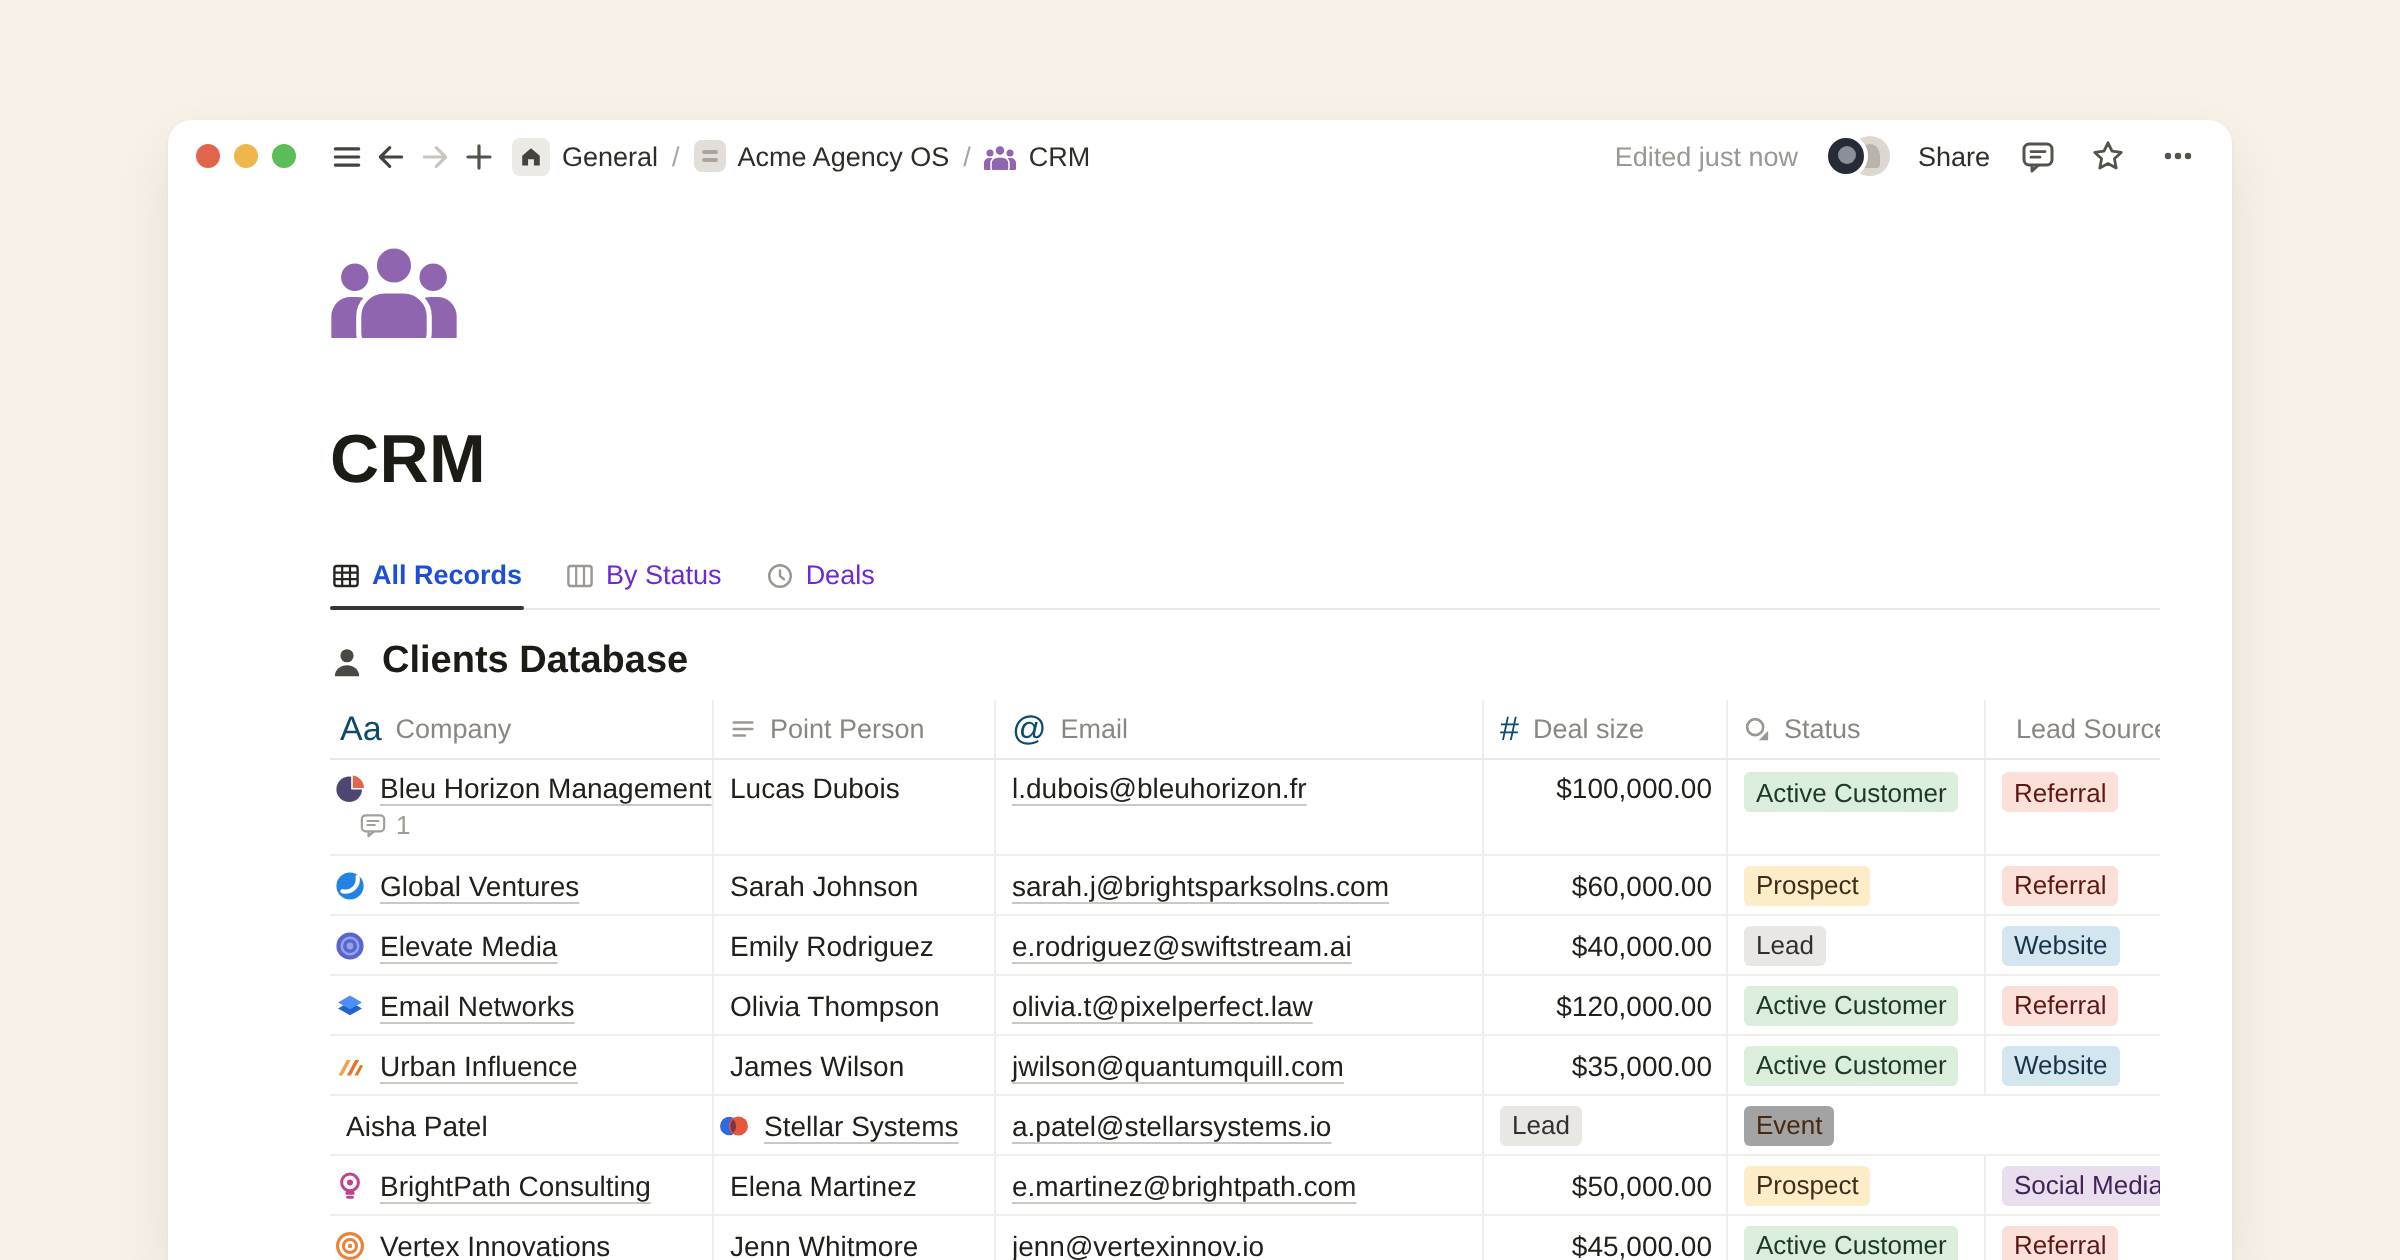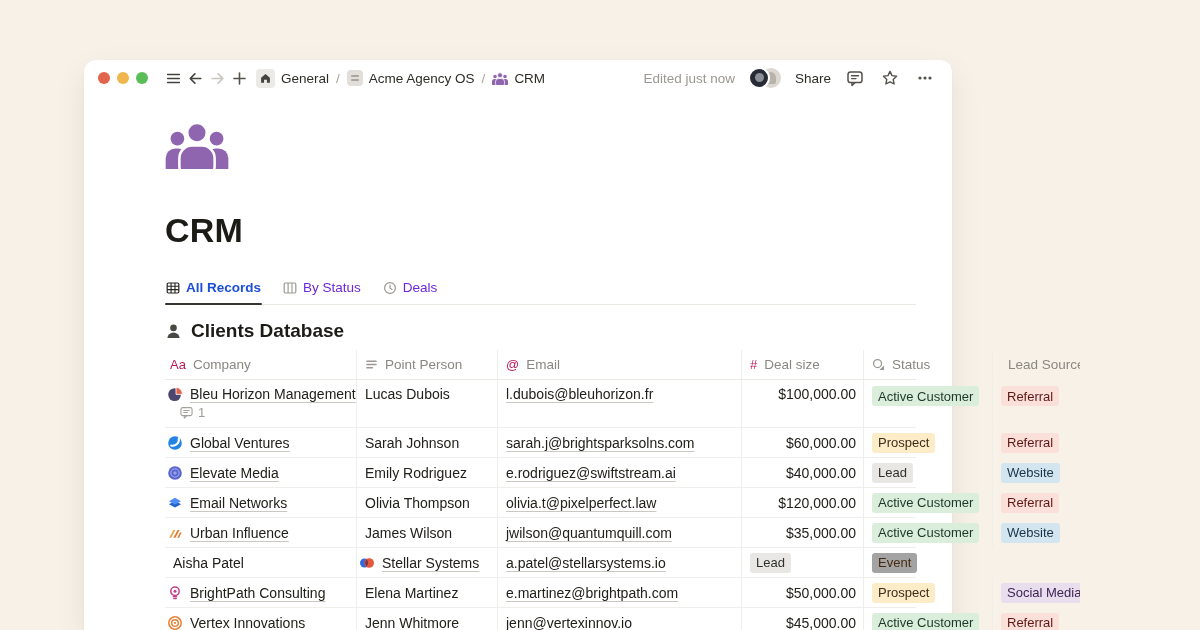--- a/index.html
+++ b/index.html
@@ -4,21 +4,21 @@
 <style>
   * { box-sizing: border-box; margin: 0; padding: 0; }
   html,body { width:1200px; height:630px; overflow:hidden; }
   body {
     background:#F7F1E8;
     font-family:"Liberation Sans", sans-serif;
     color:#1D1B16;
     position:relative;
   }
   .window {
-    position:absolute; left:84px; top:60px; width:868px; height:570px;
+    position:absolute; left:84px; top:60px; width:1032px; height:570px;
     background:#FFFFFF; border-radius:12px 12px 0 0;
     box-shadow:0 1px 2px rgba(0,0,0,.05), 0 12px 32px rgba(15,15,15,.08);
   }
   
   .topbar { height:36px; display:flex; align-items:center; padding:0 16px 0 14px; }
   .dots { display:flex; gap:7px; margin-right:14px; }
   .dot { width:12px; height:12px; border-radius:50%; }
   .tb-btn { width:22px; height:22px; display:flex; align-items:center; justify-content:center; border-radius:4px; }
   .crumbs { display:flex; align-items:center; gap:6px; margin-left:6px; font-size:13.5px; color:#2F2D28; white-space:nowrap; }
   .crumb-sep { color:#A8A49D; padding:0 1px; }
@@ -43,21 +43,21 @@
   .tab { display:flex; align-items:center; gap:6px; font-size:13.5px; color:#6d28d9; padding:6px 1px 9px; position:relative; cursor:pointer; }
   .tab.active { color:#1d4ed8; font-weight:600; }
   .tab.active:after { content:""; position:absolute; left:0; right:0; bottom:-1px; height:2px; background:#37352F; border-radius:1px; }
   .db-title { display:flex; align-items:center; gap:9px; margin-top:15px; font-size:19px; font-weight:700; color:#1D1B16; }
   
   .grid { display:grid; grid-template-columns:192px 141px 244px 122px 129px 87px; }
   .thead { height:30px; border-bottom:1px solid #E9E8E3; margin-top:8px; }
   .hcell { display:flex; align-items:center; gap:7px; font-size:13.5px; color:#8A8781; padding:0 8px 0 8px; border-right:1px solid #EFEEEA; overflow:hidden; white-space:nowrap; }
   .hcell:first-child { padding-left:5px; }
   .hcell:last-child { border-right:none; }
-  .hglyph { font-size:13px; color:#be185d; }
+  .hglyph { font-size:17px; color:#0c4a6e; }
   .trow { height:30px; border-bottom:1px solid #EFEEEA; cursor:pointer; }
   .trow.tall { height:48px; }
   .cell { display:flex; align-items:center; padding:0 8px; font-size:14px; color:#22201B; border-right:1px solid #EFEEEA; overflow:hidden; white-space:nowrap; }
   .cell:last-child { border-right:none; }
   .trow.tall .cell { align-items:flex-start; padding-top:6px; }
   .c-company { padding-left:2px; flex-direction:column; align-items:flex-start; justify-content:center; gap:3px; }
   .trow.tall .c-company { justify-content:flex-start; }
   .name-line { display:flex; align-items:center; gap:7px; }
   .company-name { font-weight:500; text-decoration:underline; text-decoration-color:#CBC8C1; text-decoration-thickness:1px; text-underline-offset:2.5px; }
   .email-text { text-decoration:underline; text-decoration-color:#CBC8C1; text-decoration-thickness:1px; text-underline-offset:2.5px; }

